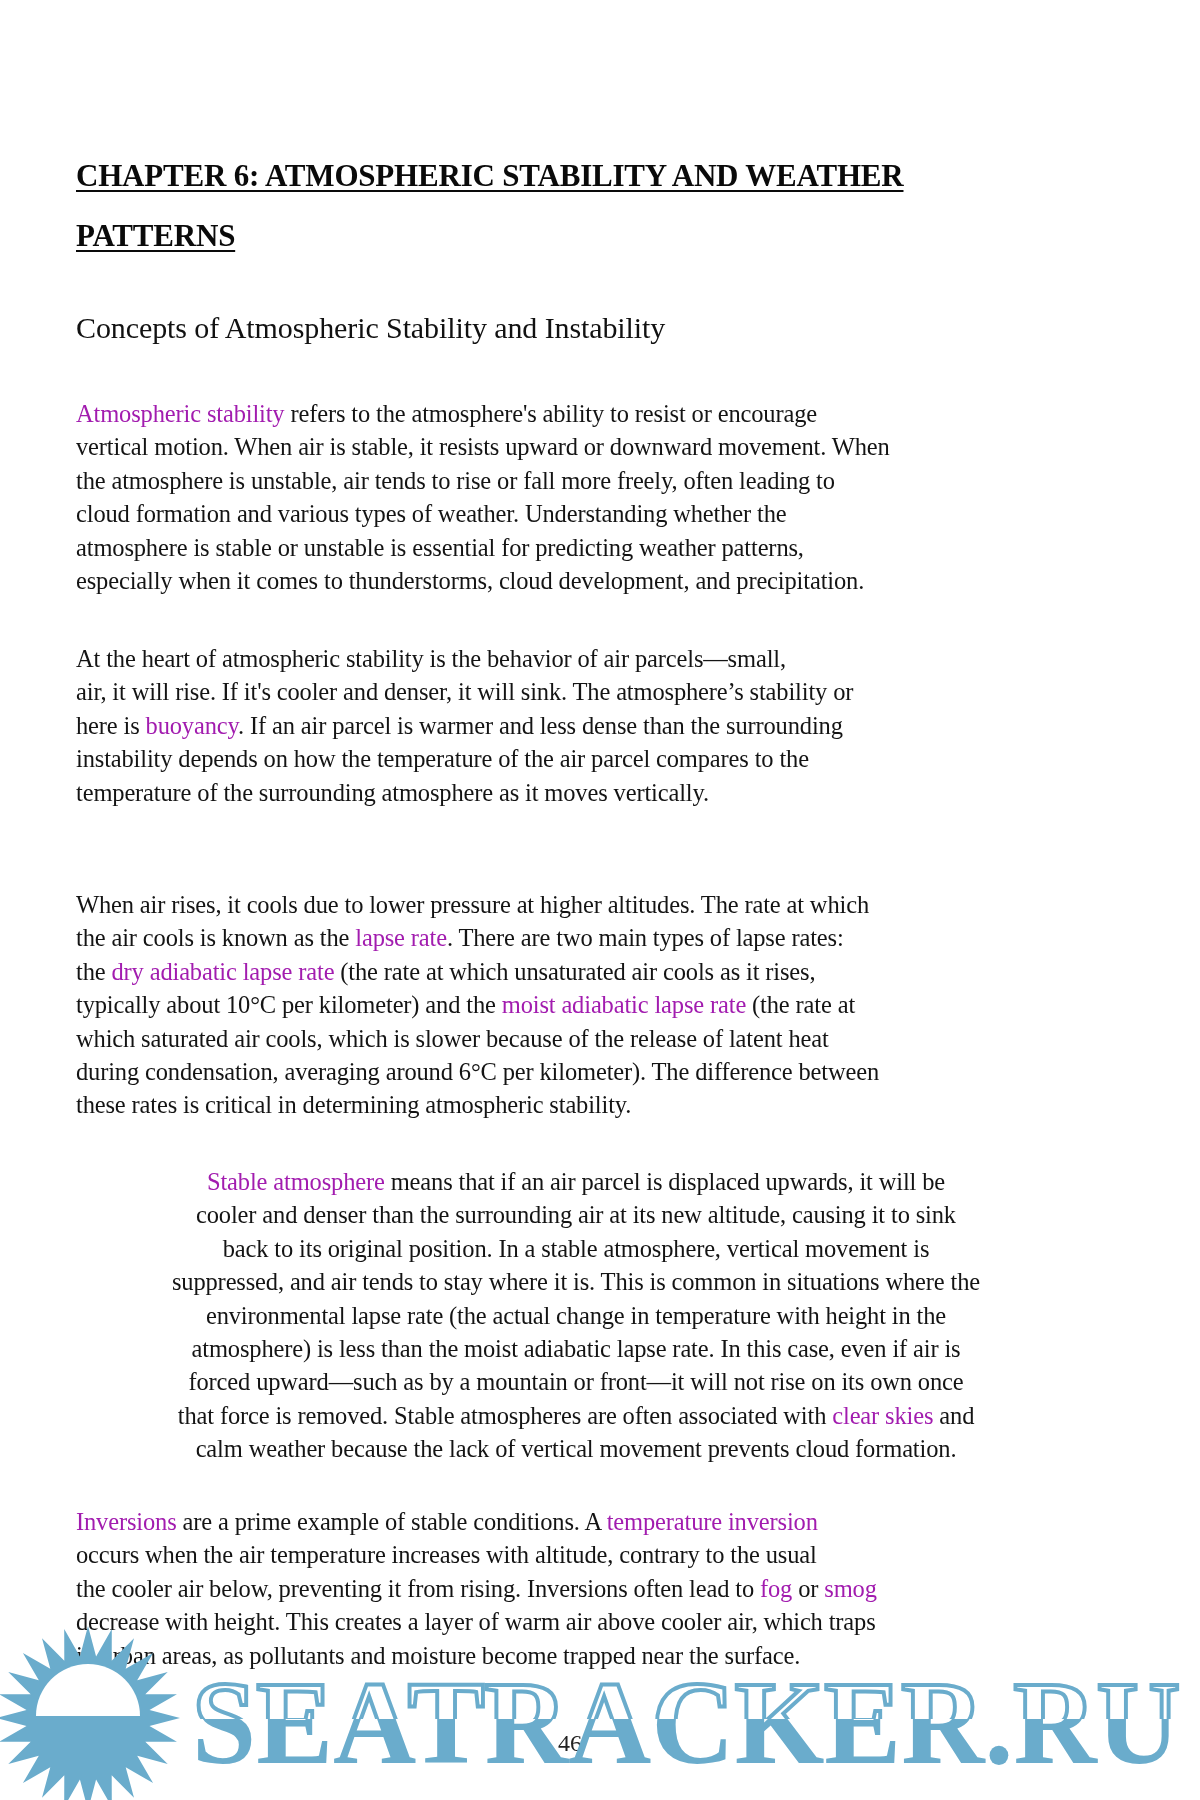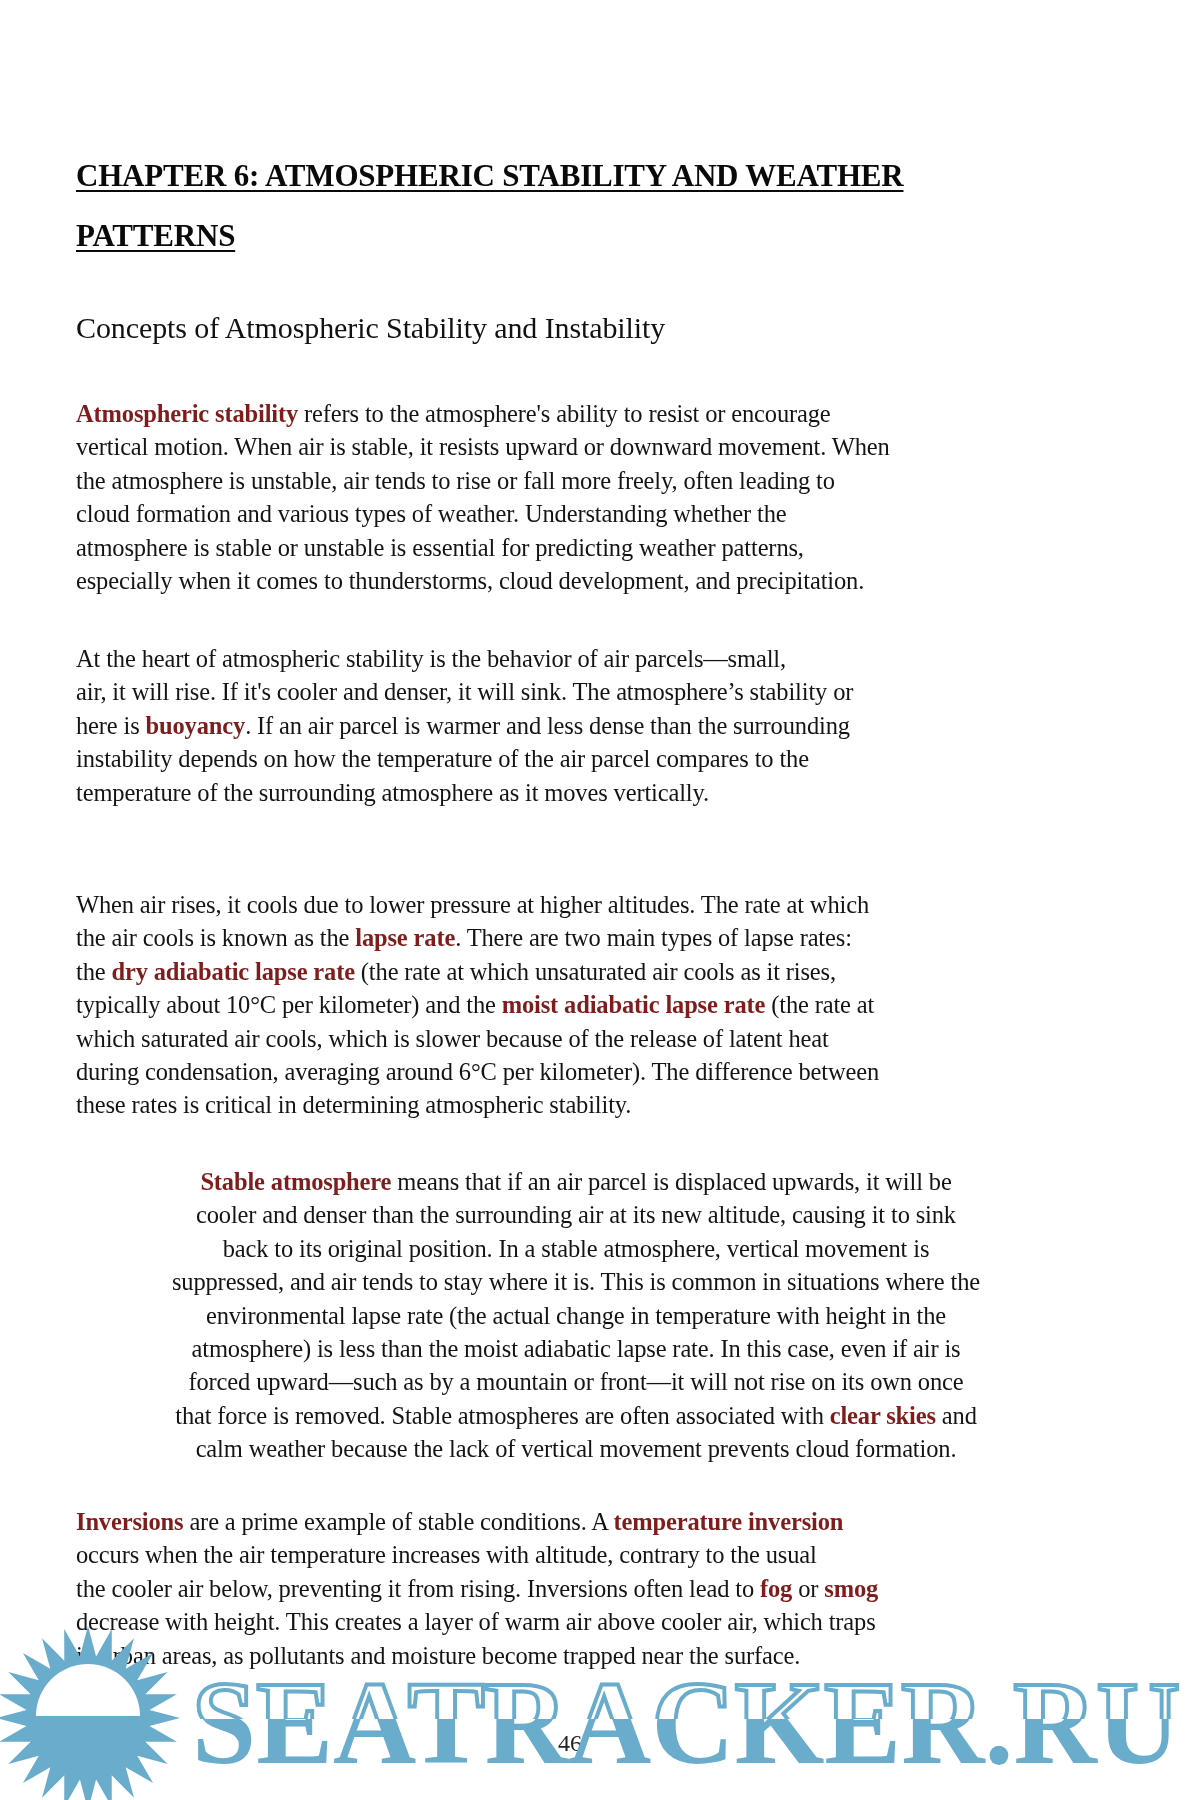--- a/index.html
+++ b/index.html
@@ -52,21 +52,21 @@
       position: absolute;
       left: 76px;
       width: 1000px;
       margin: 0;
       font-size: 24.5px;
       line-height: 33.4px;
       color: #141414;
       letter-spacing: -0.15px;
     }
     .para .line { display: block; white-space: nowrap; }
-    .para b { font-weight: bold; color: #7f1d1d; }
+    .para b { font-weight: normal; color: #a21caf; }
     #p1 { top: 389px; }
     #p2 { top: 634px; }
     #p3 { top: 880px; }
     #p4 { top: 1157px; text-align: center; }
     #p5 { top: 1497px; }
 
     .page-number {
       position: absolute;
       left: 558px;
       top: 1722px;

